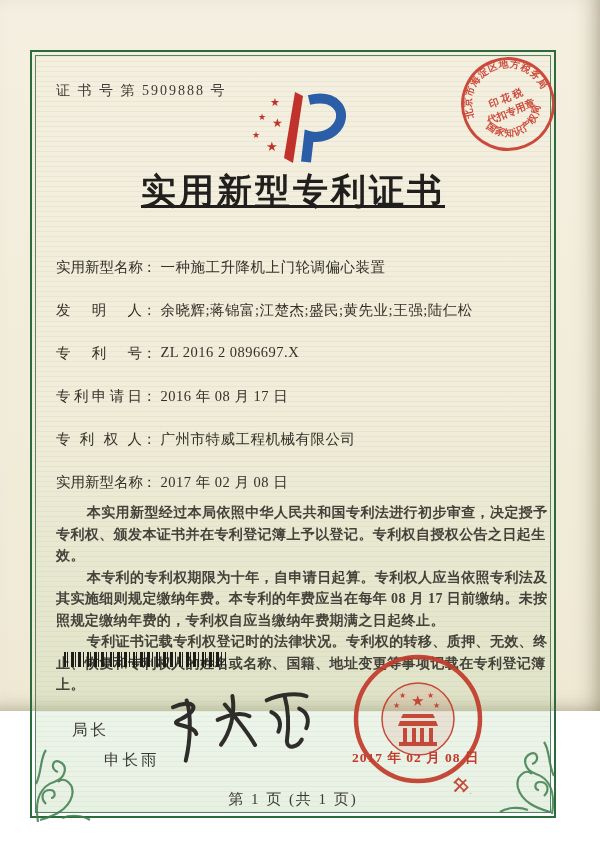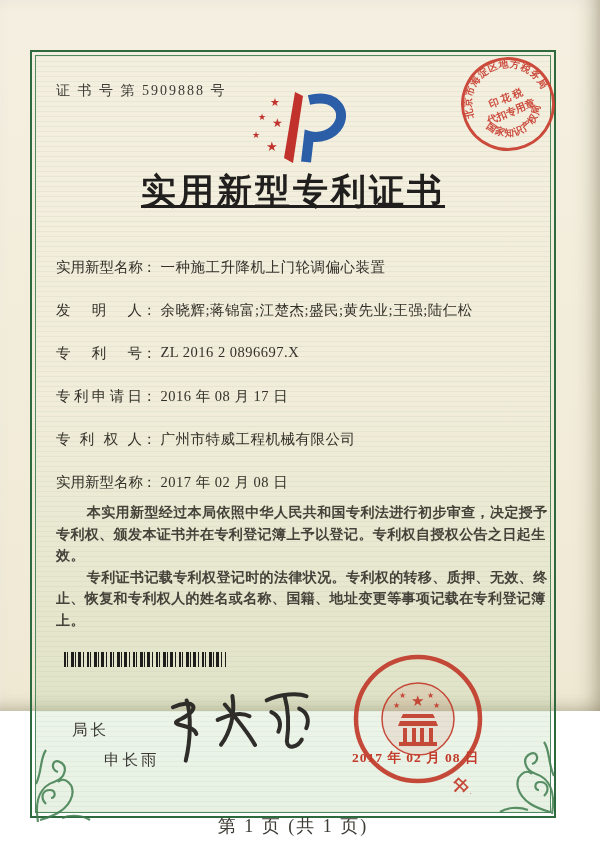--- a/index.html
+++ b/index.html
@@ -71,21 +71,21 @@
 
   .office-seal { position:absolute; left:343px; top:644px; width:150px; height:150px; opacity:.92; }
   .date-stamp {
     position:absolute; left:352px; top:749px; font-size:13.5px; font-weight:700;
     color:#c23b2b; letter-spacing:1px; white-space:nowrap;
   }
 
   .tax-stamp { position:absolute; left:450px; top:46px; width:116px; height:116px; transform:rotate(-22deg); opacity:.9; }
 
   .footer-page { position:absolute; left:30px; top:790px; width:526px; text-align:center;
-    font-size:18px; letter-spacing:2px; color:#3d3b35;margin-top:24px; }
+    font-size:15px; letter-spacing:2px; color:#3d3b35; }
 
   .ornament { position:absolute; width:72px; height:100px; }
   .ornament-left  { left:32px; top:724px; }
   .ornament-right { left:486px; top:716px; transform:scaleX(-1); }
 </style>
 </head>
 <body>
 
 <div class="paper">
 
@@ -123,20 +123,21 @@
     <div class="field-row">
       <span class="f-label">专利权人</span><span class="f-colon">：</span><span class="f-value">广州市特威工程机械有限公司</span>
     </div>
     <div class="field-row">
       <span class="f-label">实用新型名称</span><span class="f-colon">：</span><span class="f-value">2017 年 02 月 08 日</span>
     </div>
   </div>
 
   <div class="paras">
     <p>本实用新型经过本局依照中华人民共和国专利法进行初步审查，决定授予专利权、颁发本证书并在专利登记簿上予以登记。专利权自授权公告之日起生效。</p>
+    <p>本专利的专利权期限为十年，自申请日起算。专利权人应当依照专利法及其实施细则规定缴纳年费。本专利的年费应当在每年 08 月 17 日前缴纳。未按照规定缴纳年费的，专利权自应当缴纳年费期满之日起终止。</p>
     <p>专利证书记载专利权登记时的法律状况。专利权的转移、质押、无效、终止、恢复和专利权人的姓名或名称、国籍、地址变更等事项记载在专利登记簿上。</p>
   </div>
 
   <div class="barcode"></div>
 
   <div class="director-post">局长</div>
   <div class="director-name">申长雨</div>
 
   <svg class="signature" viewBox="0 0 170 80" aria-hidden="true">
     <g fill="none" stroke="#2f2d2a" stroke-width="4" stroke-linecap="round" stroke-linejoin="round">

